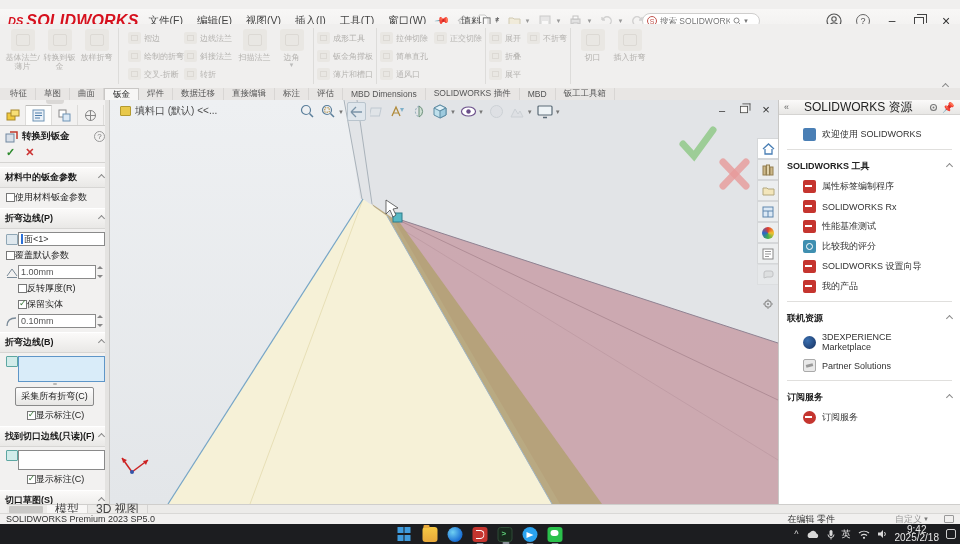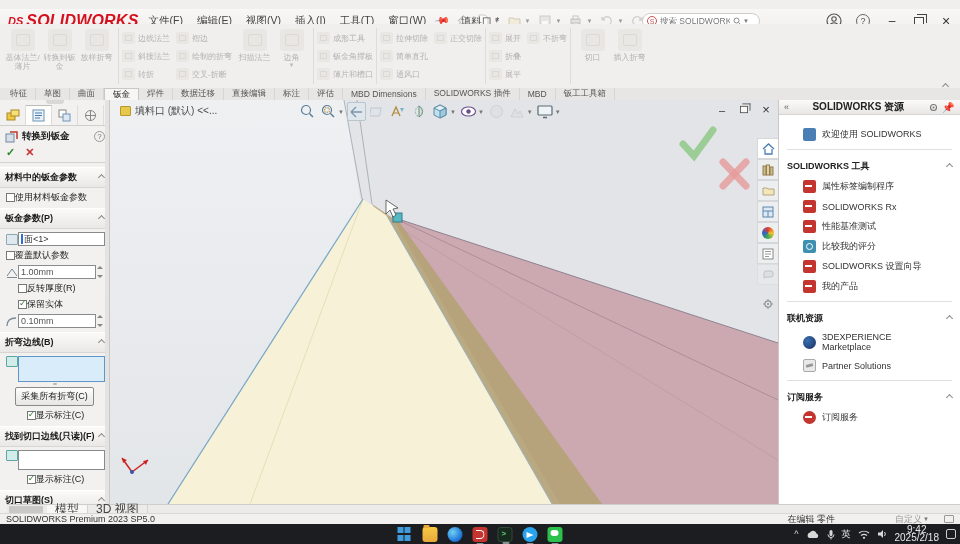--- a/index.html
+++ b/index.html
@@ -108,21 +108,21 @@
   .strip-inner { position:absolute; left:-21px; top:38px; width:21px; display:flex; flex-direction:column; z-index:6;}
   .strip-tab { width:21px; height:21px; background:#eceeef; border:1px solid #d5d7d9; border-right:none;
     display:flex; align-items:center; justify-content:center;}
   .strip-tab.active { background:#fff; }
   .strip-gear { margin-top:8px; border:none; background:transparent;}
 
   
   .pane { width:182px; height:404px; background:#fff; border-left:1px solid #c9c8c6; font-size:9px; position:relative;}
   .pane-hdr { height:15px; background:linear-gradient(#fbfaf9,#e8e7e5); border-bottom:1px solid #d5d4d2;
     display:flex; align-items:center; padding:0 5px; gap:4px;}
-  .pane-hdr .ttl { flex:1; text-align:center; font-weight:bold; font-size:10px; color:#222;}
+  .pane-hdr .ttl { flex:1; text-align:center; font-weight:normal; font-size:12px; color:#222;}
   .laquo { color:#666; font-size:9px; }
   .pane-body { padding:6px 8px; }
   .prow { display:flex; align-items:center; gap:6px; margin:7px 16px; color:#333;}
   .prow .pic { width:13px; height:13px; border-radius:2px; flex:none; position:relative;}
   .pane-sec { display:flex; align-items:center; font-weight:bold; color:#222; margin:10px 0 4px 0; }
   .pane-sec .chev-up { margin-left:auto; }
   .pane-div { height:1px; background:#e0dfdd; margin:8px 0; }
   .pic.red { background:#c5352f; } .pic.red:after{content:"";position:absolute;left:2px;top:5px;width:7px;height:2px;background:#fff;}
   .pic.teal { background:#3f8fb0; } .pic.teal:after{content:"";position:absolute;left:3px;top:3px;width:5px;height:5px;border:1px solid #fff;border-radius:50%;}
   .pic.globe { background:radial-gradient(circle at 35% 35%, #3a6fb0, #16305e); border-radius:50%;}
@@ -280,46 +280,46 @@
       </div>
     <div class="rbig">
         <span class="bicon"></span>
         <span class="rlabel">转换到钣金</span>
       </div>
     <div class="rbig">
         <span class="bicon"></span>
         <span class="rlabel">放样折弯</span>
       </div>
     <div class="vsep"></div>
+    <div class="rcol" style="margin-left:6px;">
+      <div class="ritem">
+          <span class="sicon"></span>
+          <span class="rlabel">褶边</span>
+        </div>
+      <div class="ritem">
+          <span class="sicon"></span>
+          <span class="rlabel">绘制的折弯</span>
+        </div>
+      <div class="ritem">
+          <span class="sicon"></span>
+          <span class="rlabel">交叉-折断</span>
+        </div>
+    </div>
     <div class="rcol">
       <div class="ritem">
           <span class="sicon"></span>
           <span class="rlabel">边线法兰</span>
         </div>
       <div class="ritem">
           <span class="sicon"></span>
           <span class="rlabel">斜接法兰</span>
         </div>
       <div class="ritem">
           <span class="sicon"></span>
           <span class="rlabel">转折</span>
-        </div>
-    </div>
-    <div class="rcol" style="margin-left:6px;">
-      <div class="ritem">
-          <span class="sicon"></span>
-          <span class="rlabel">褶边</span>
-        </div>
-      <div class="ritem">
-          <span class="sicon"></span>
-          <span class="rlabel">绘制的折弯</span>
-        </div>
-      <div class="ritem">
-          <span class="sicon"></span>
-          <span class="rlabel">交叉-折断</span>
         </div>
     </div>
     <div class="rbig" style="margin-left:4px;">
         <span class="bicon"></span>
         <span class="rlabel">扫描法兰</span>
       </div>
     <div class="rbig">
         <span class="bicon"></span>
         <span class="rlabel">边角</span>
         <span class="rib-caret">▼</span>
@@ -457,21 +457,21 @@
       <div class="pm-sec">
           <span>材料中的钣金参数</span>
           <i class="chev-up"></i>
         </div>
       <div class="pm-row">
         <span class="cb"></span>
         <span class="cb-label">使用材料钣金参数</span>
       </div>
 
       <div class="pm-sec">
-          <span>钣金参数(P)</span>
+          <span>折弯边线(P)</span>
           <i class="chev-up"></i>
         </div>
       <div class="pm-row">
         <span class="fld-ic"></span>
         <span class="fld">
             <span class="caret-bar"></span>
             <span>面&lt;1&gt;</span>
           </span>
       </div>
       <div class="pm-row">

